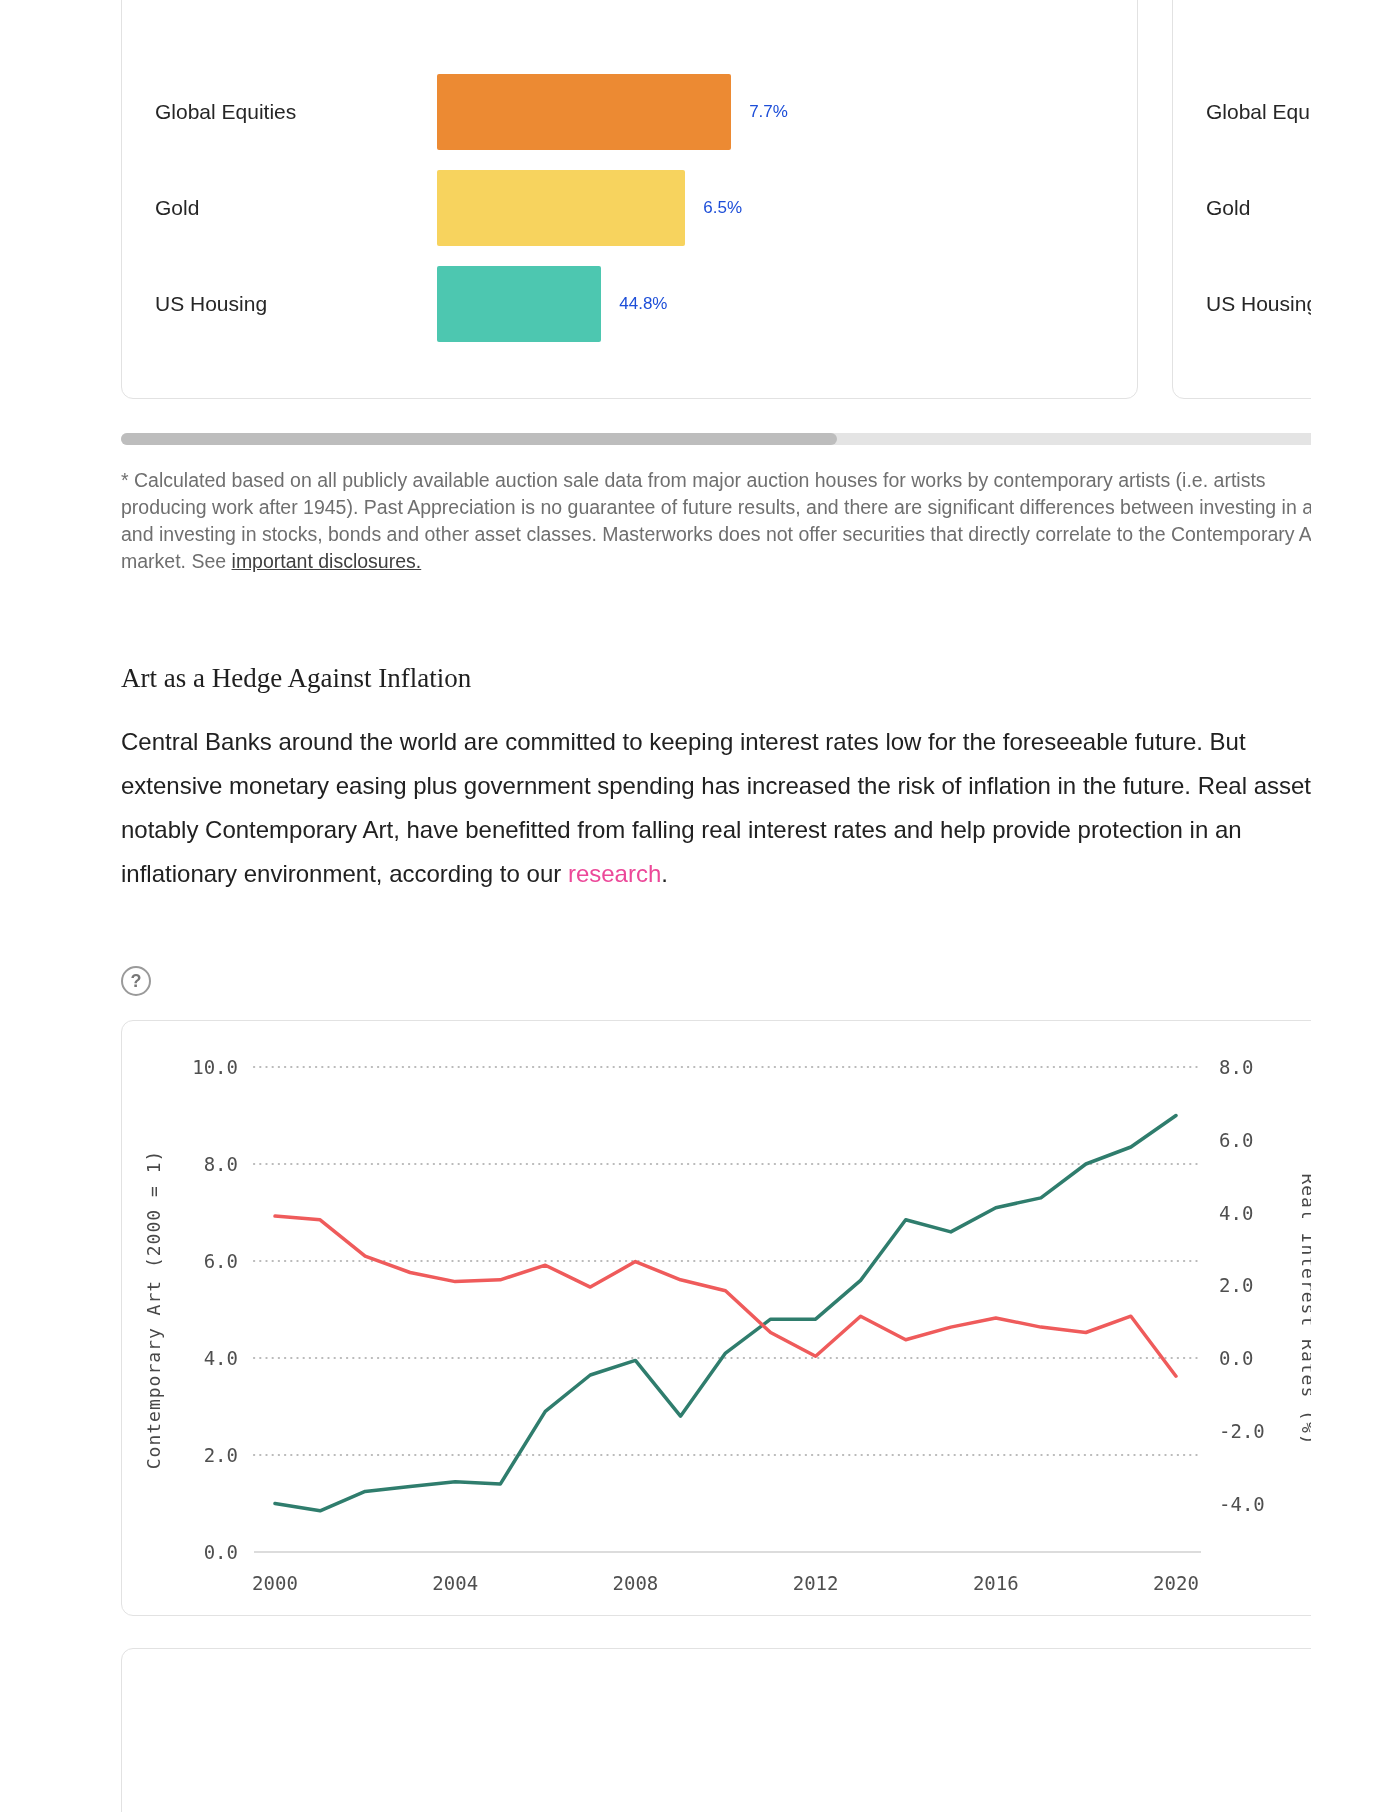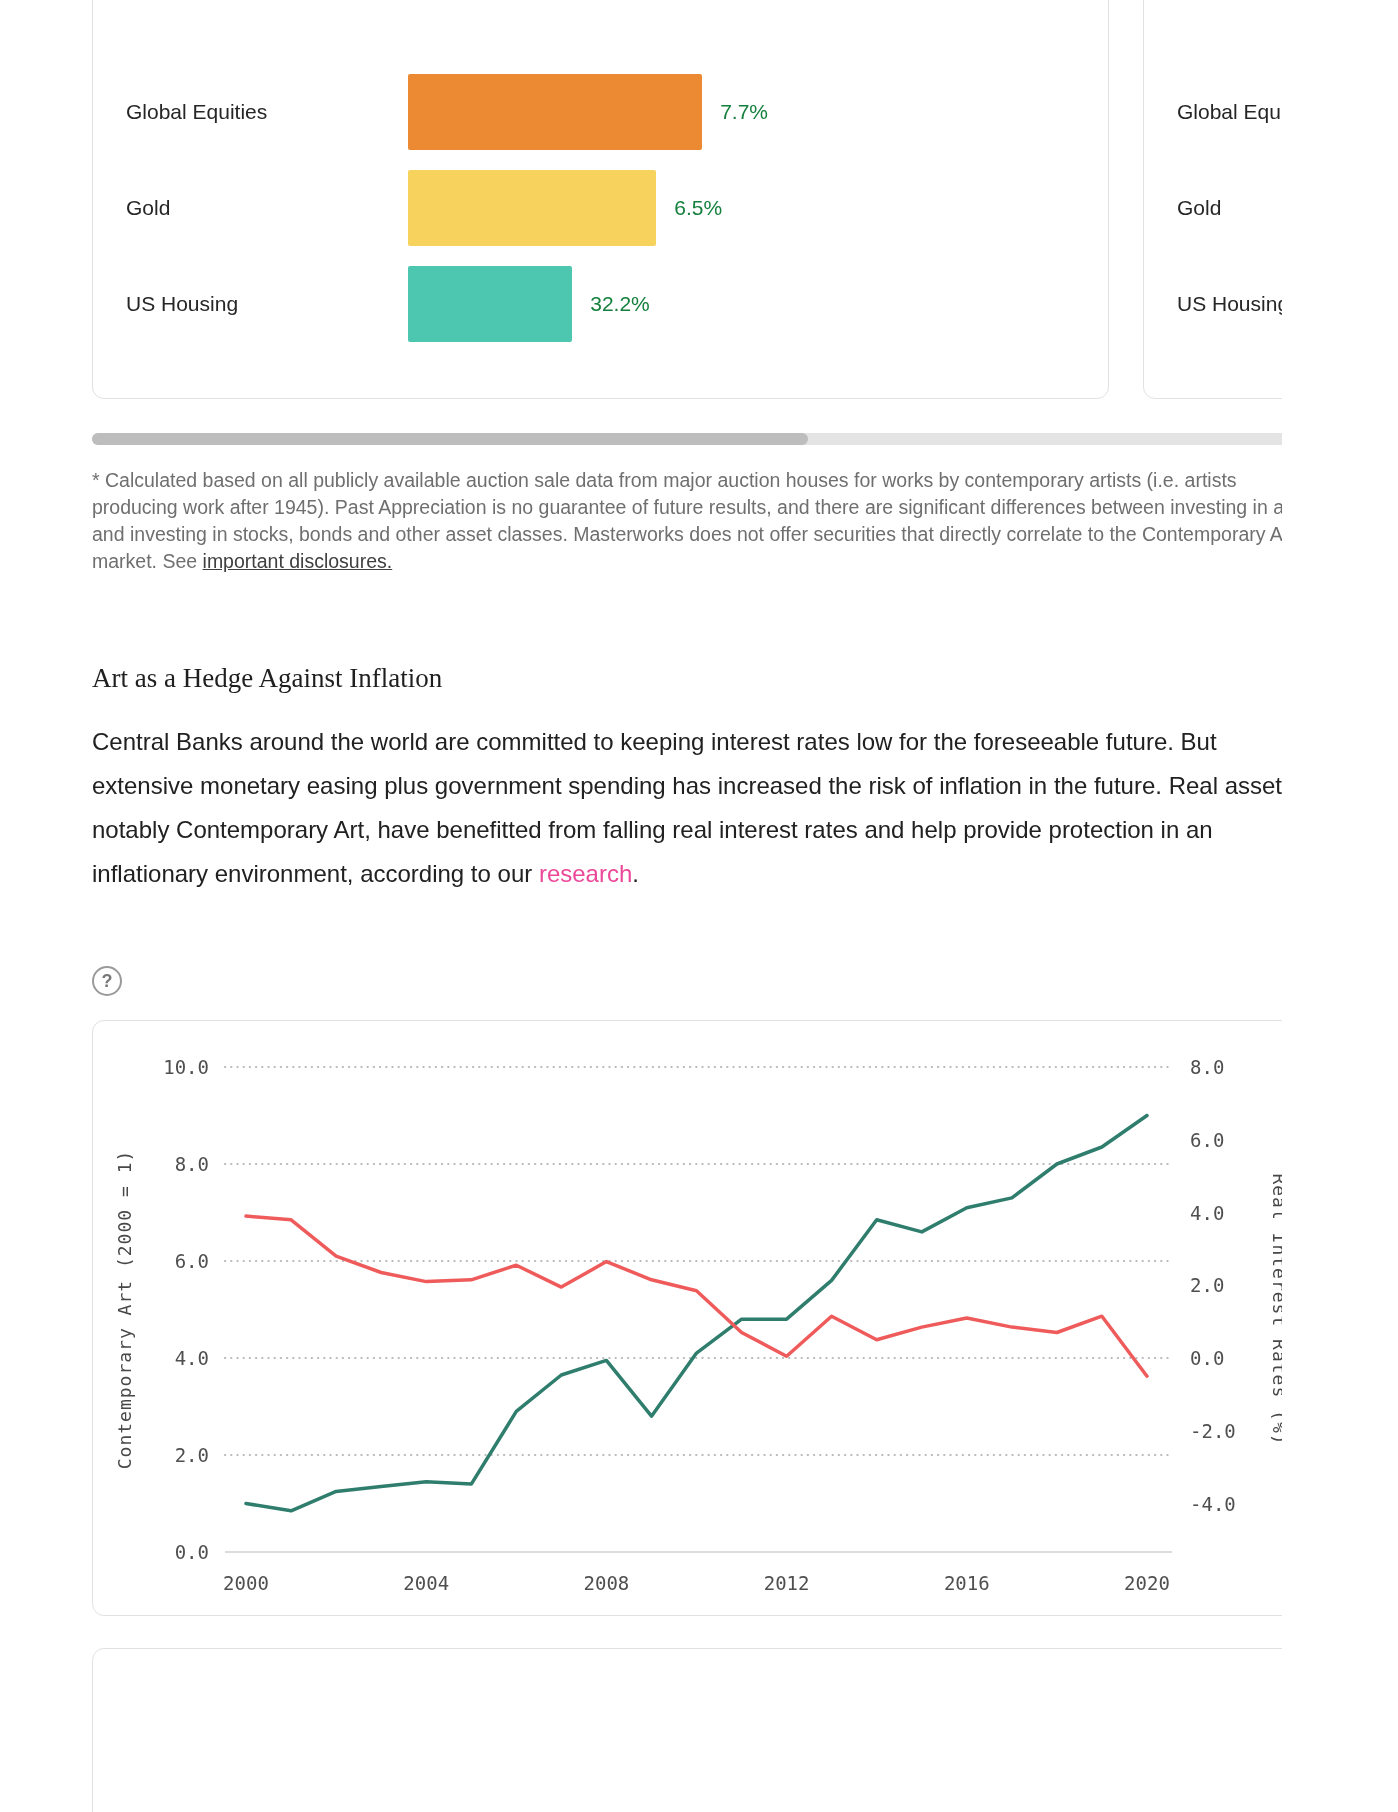--- a/index.html
+++ b/index.html
@@ -1,30 +1,30 @@
 <!DOCTYPE html>
 <html><head>
 <meta charset="utf-8">
 <style>
   * { margin:0; padding:0; box-sizing:border-box; }
   html,body { background:#ffffff; }
   body { font-family:"Liberation Sans", sans-serif; color:#262626; }
-  .page { position:relative; width:1282px; height:1812px; overflow:hidden; background:#fff; }
+  .page { position:relative; width:1282px; height:1812px; overflow:hidden; background:#fff;margin-left:29px; }
   .content { margin-left:92px; width:1218px; }
 
   
   .top-cards { display:flex; gap:34px; margin-top:-55px; }
   .asset-card { border:1px solid #e2e2e2; border-radius:12px; background:#fff;
                 padding:118px 0 46px 33px; flex:none; }
   .asset-card.left { width:1017px; }
   .asset-card.right { width:430px; }
   .bar-row { display:flex; align-items:center; height:96px; }
   .bar-label { width:282px; font-size:21px; color:#262626; }
   .bar-rect { height:76px; border-radius:2px; }
-  .bar-value { margin-left:18px; font-size:21px; color:#15803d; }
+  .bar-value { margin-left:18px; font-size:17px; color:#1d4ed8; }
   .label-row { display:flex; align-items:center; height:96px; font-size:21px; color:#262626; }
 
   
   .hscroll { margin-top:34px; width:1218px; height:12px; border-radius:6px; background:#e4e4e4; position:relative; }
   .hscroll-thumb { position:absolute; left:0; top:0; height:12px; width:716px; border-radius:6px; background:#bdbdbd; }
 
   
   .disclaimer { margin-top:22px; font-size:19.5px; line-height:27px; color:#6f6f6f; }
   .disclaimer a { color:#404040; text-decoration:underline; cursor:pointer; }
 
@@ -75,21 +75,21 @@
           <div class="bar-value">7.7%</div>
         </div>
         <div class="bar-row">
           <div class="bar-label">Gold</div>
           <div class="bar-rect" style="width: 248.3px; background: rgb(247, 211, 94);"></div>
           <div class="bar-value">6.5%</div>
         </div>
         <div class="bar-row">
           <div class="bar-label">US Housing</div>
           <div class="bar-rect" style="width: 164.26px; background: rgb(77, 199, 176);"></div>
-          <div class="bar-value">32.2%</div>
+          <div class="bar-value">44.8%</div>
         </div>
       </div>
       <div class="asset-card right">
         <div class="label-row">Global Equities</div>
         <div class="label-row">Gold</div>
         <div class="label-row">US Housing</div>
       </div>
     </div>
 
     <div class="hscroll">

